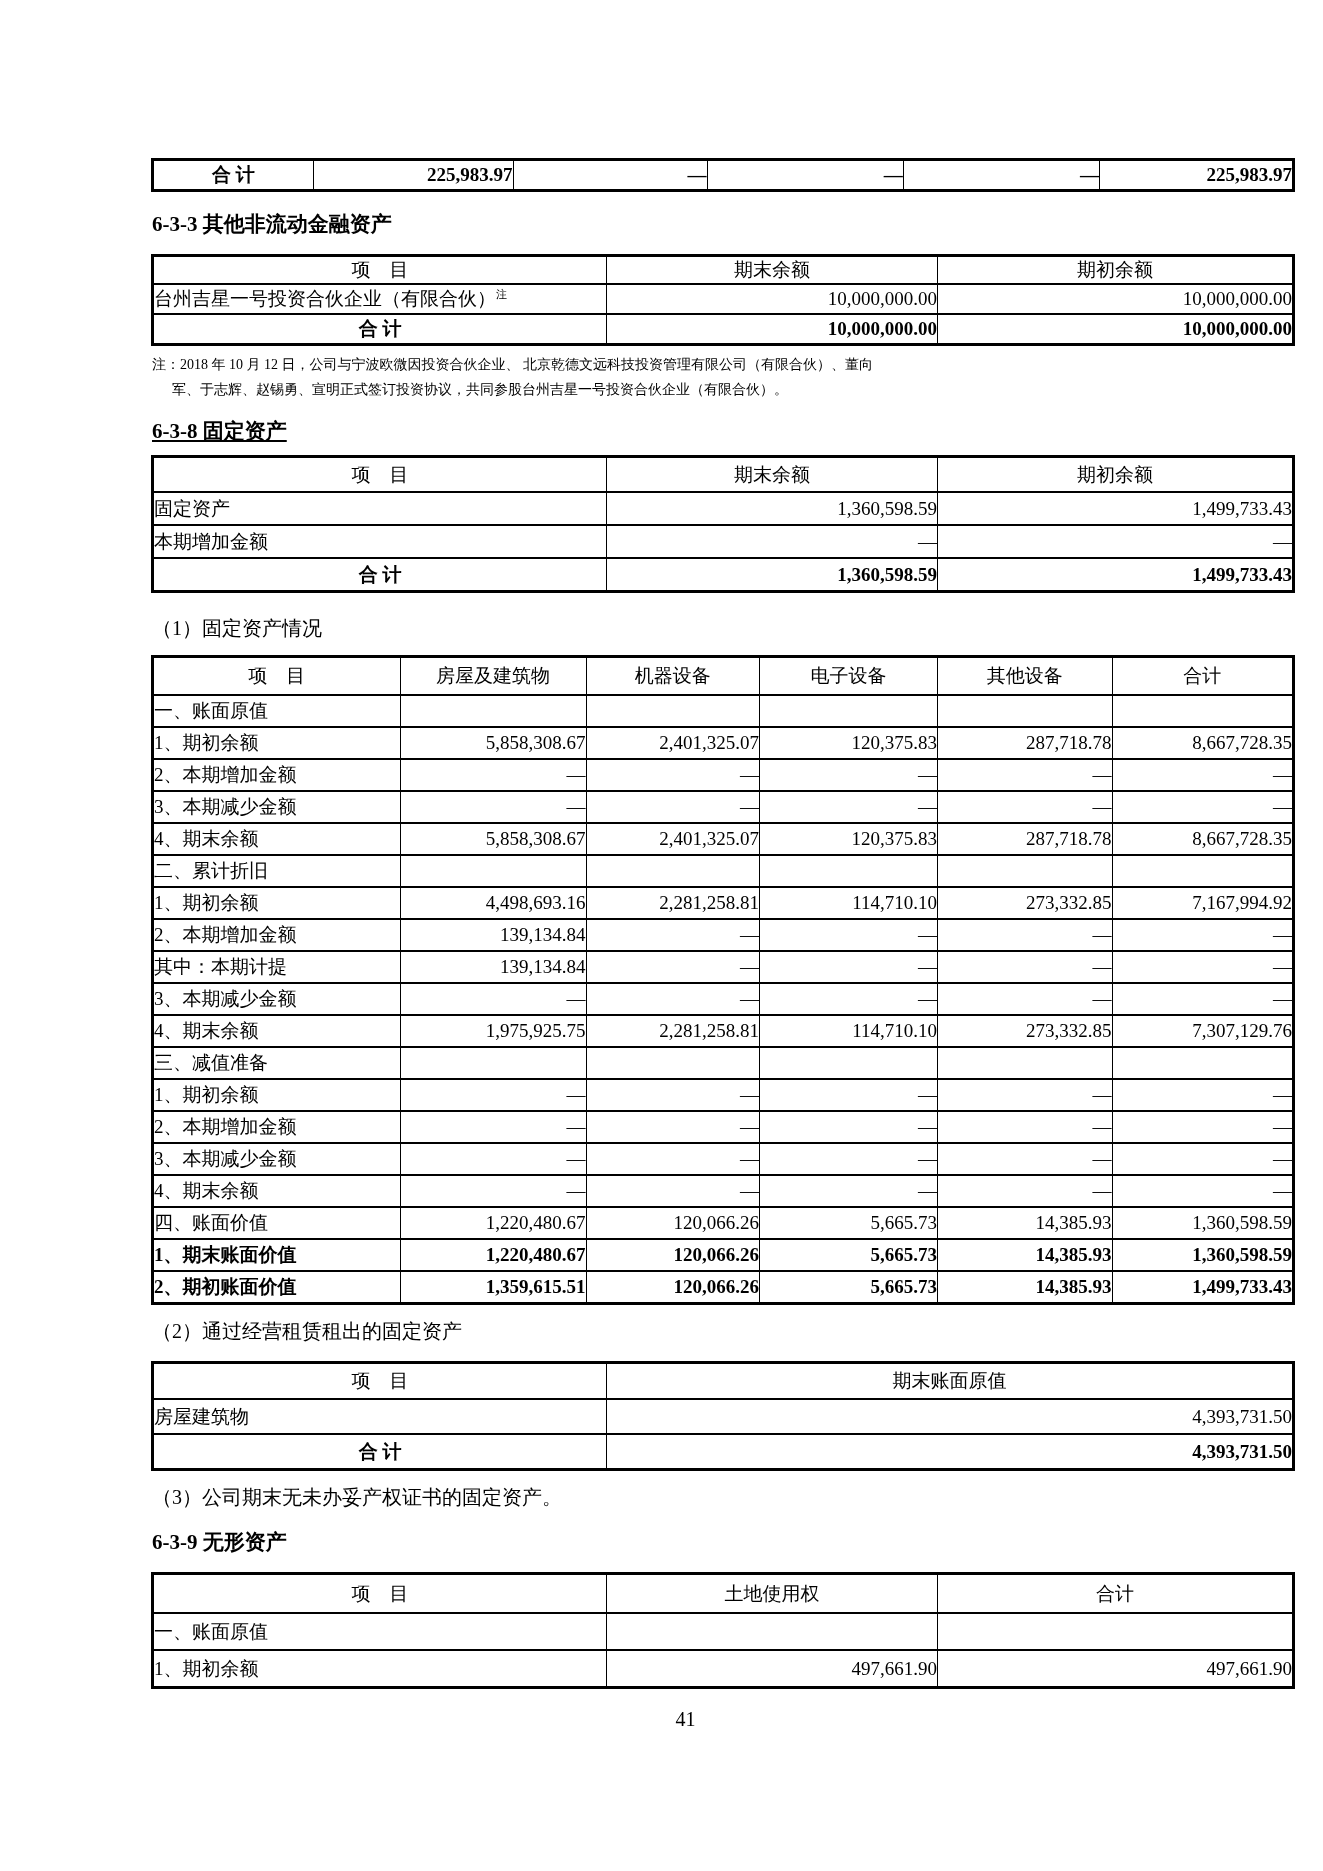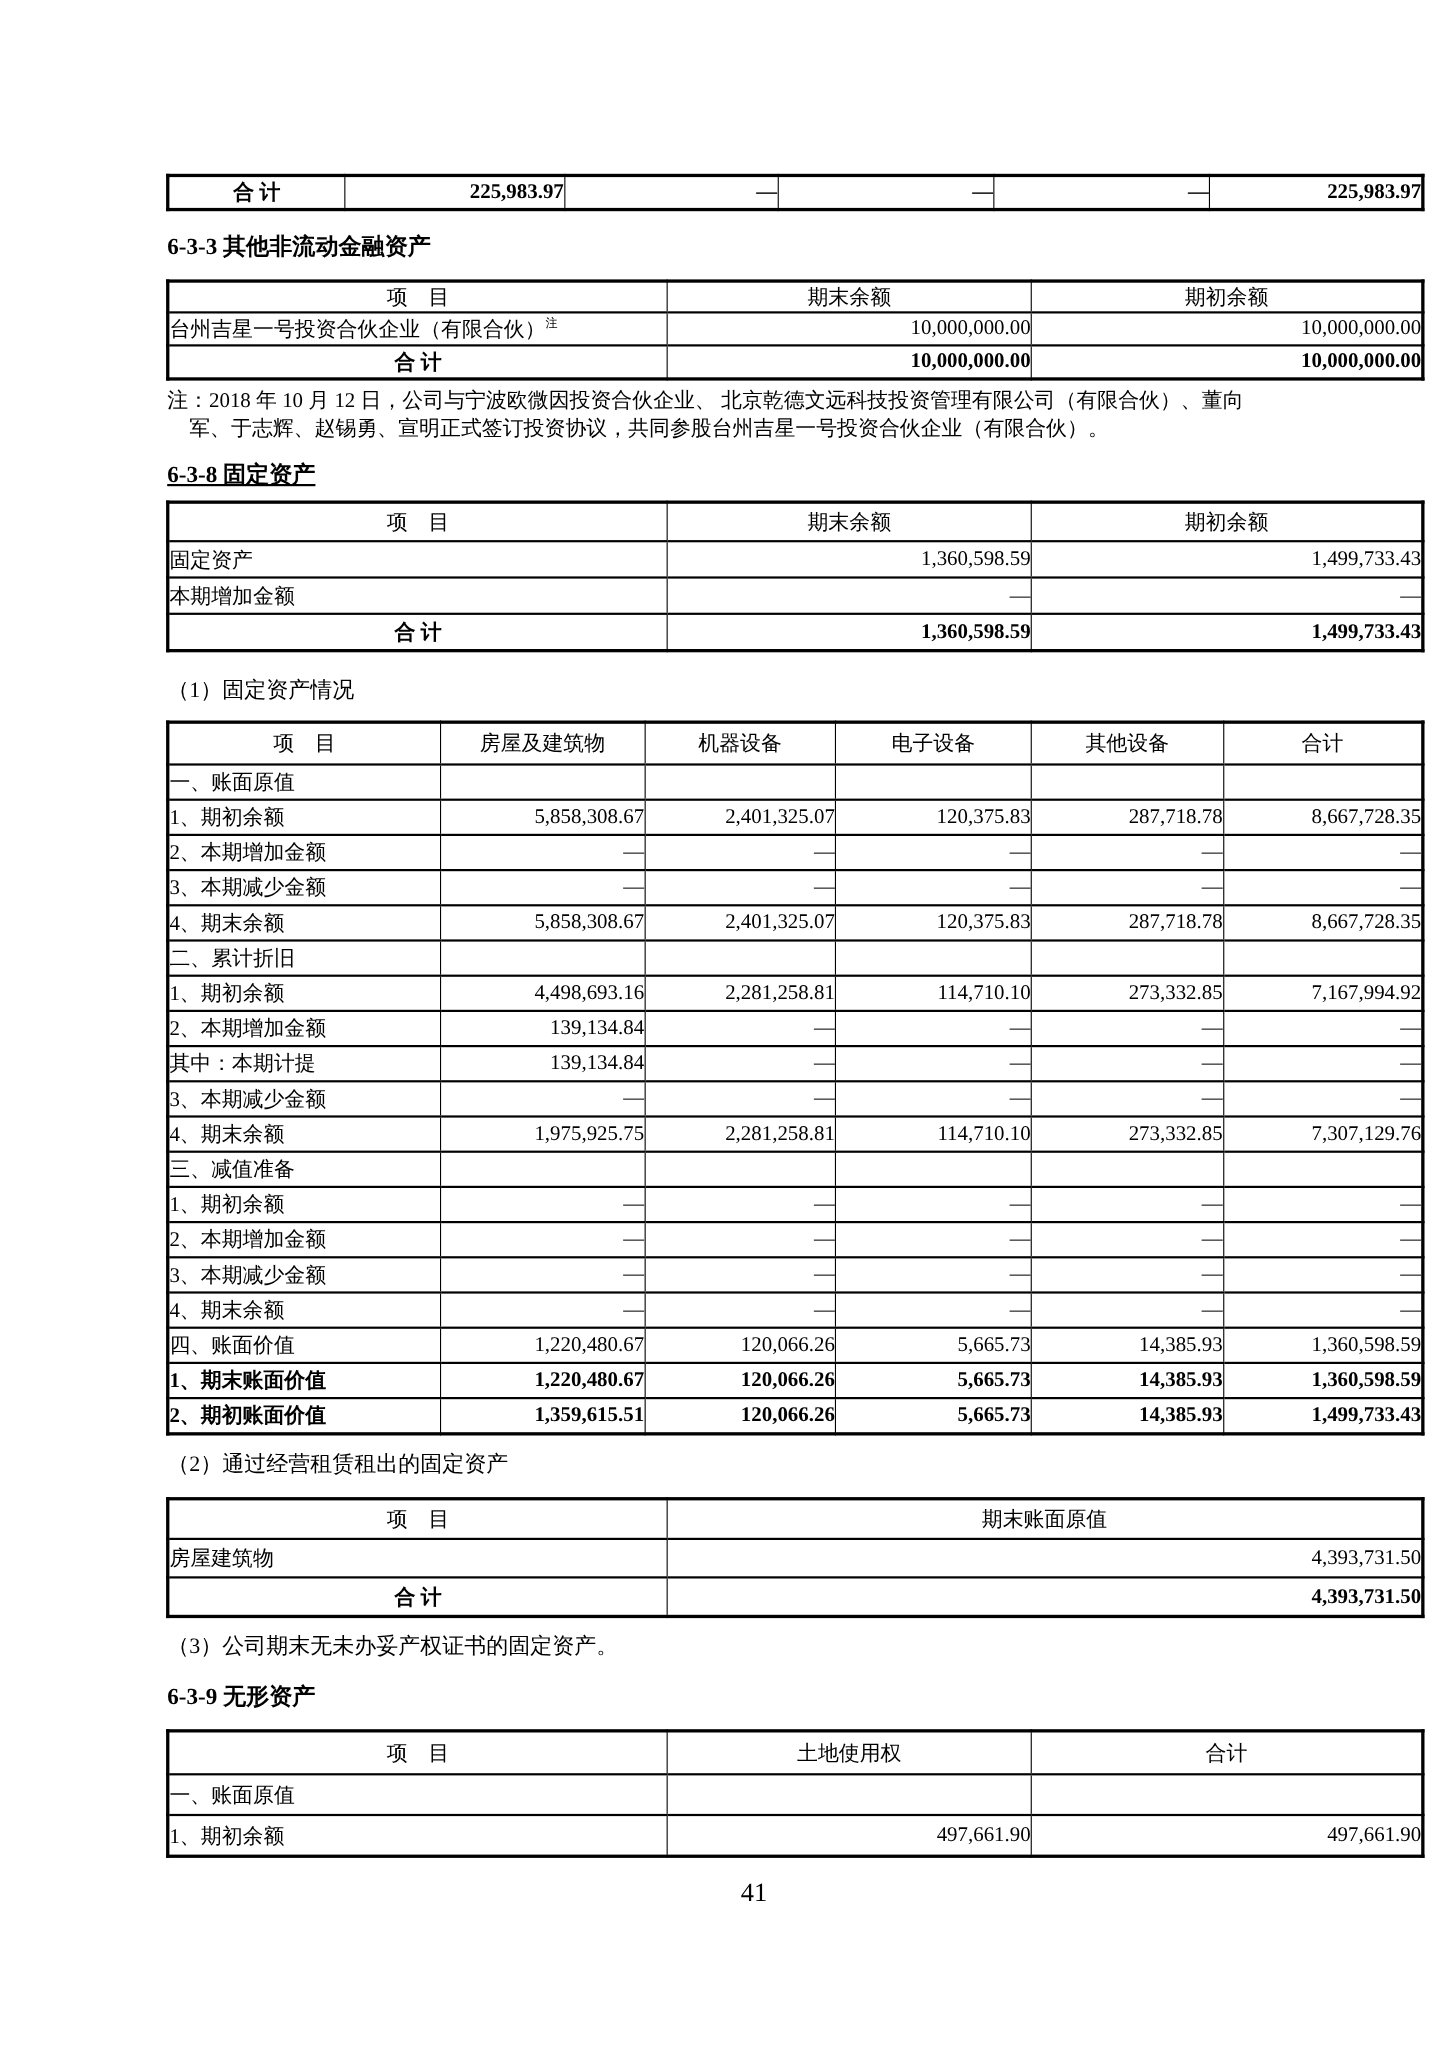--- a/index.html
+++ b/index.html
@@ -36,31 +36,31 @@
   .t-big th{height:36px;} .t-big td{height:30px;}
   .t-rent th{height:34px;} .t-rent td{height:33px;}
   .t-639 th{height:37px;} .t-639 td{height:35px;}
 
   
   .hd{font-size:21px;font-weight:bold;margin:20px 0 0 152px;line-height:25px;}
   .hd2{font-size:20px;font-weight:normal;margin:0 0 0 152px;line-height:25px;}
   .hd2.m1{margin-top:23px;}
   .hd2.m2{margin-top:14px;}
   .hd2.m3{margin-top:14px;}
-  .note{margin:6px 0 0 124px;width:1086px;font-size:19px;line-height:25px;}
+  .note{margin:6px 0 0 124px;width:1086px;font-size:14px;line-height:25px;}
   .note .l1{display:block;text-indent:28px;}
   .note .l2{display:block;margin-left:48px;}
   .mt-t637{margin-top:17px;}
   .mt-t638{margin-top:11px;}
   .mt-tbig{margin-top:14px;}
   .mt-trent{margin-top:17px;}
   .mt-t639{margin-top:17px;}
   .hd.m638{margin-top:17px;text-decoration:underline;}
   .hd.m639{}
-  .pagenum{margin-top:19px;text-align:center;font-size:24px;margin-left:48px;}
+  .pagenum{margin-top:19px;text-align:center;font-size:20px;margin-left:48px;}
 </style>
 </head>
 <body>
 
 <div class="page">
 
   <table class="doc t-carry">
     <colgroup>
       <col style="width:14.1%">
         <col style="width:17.5%">

